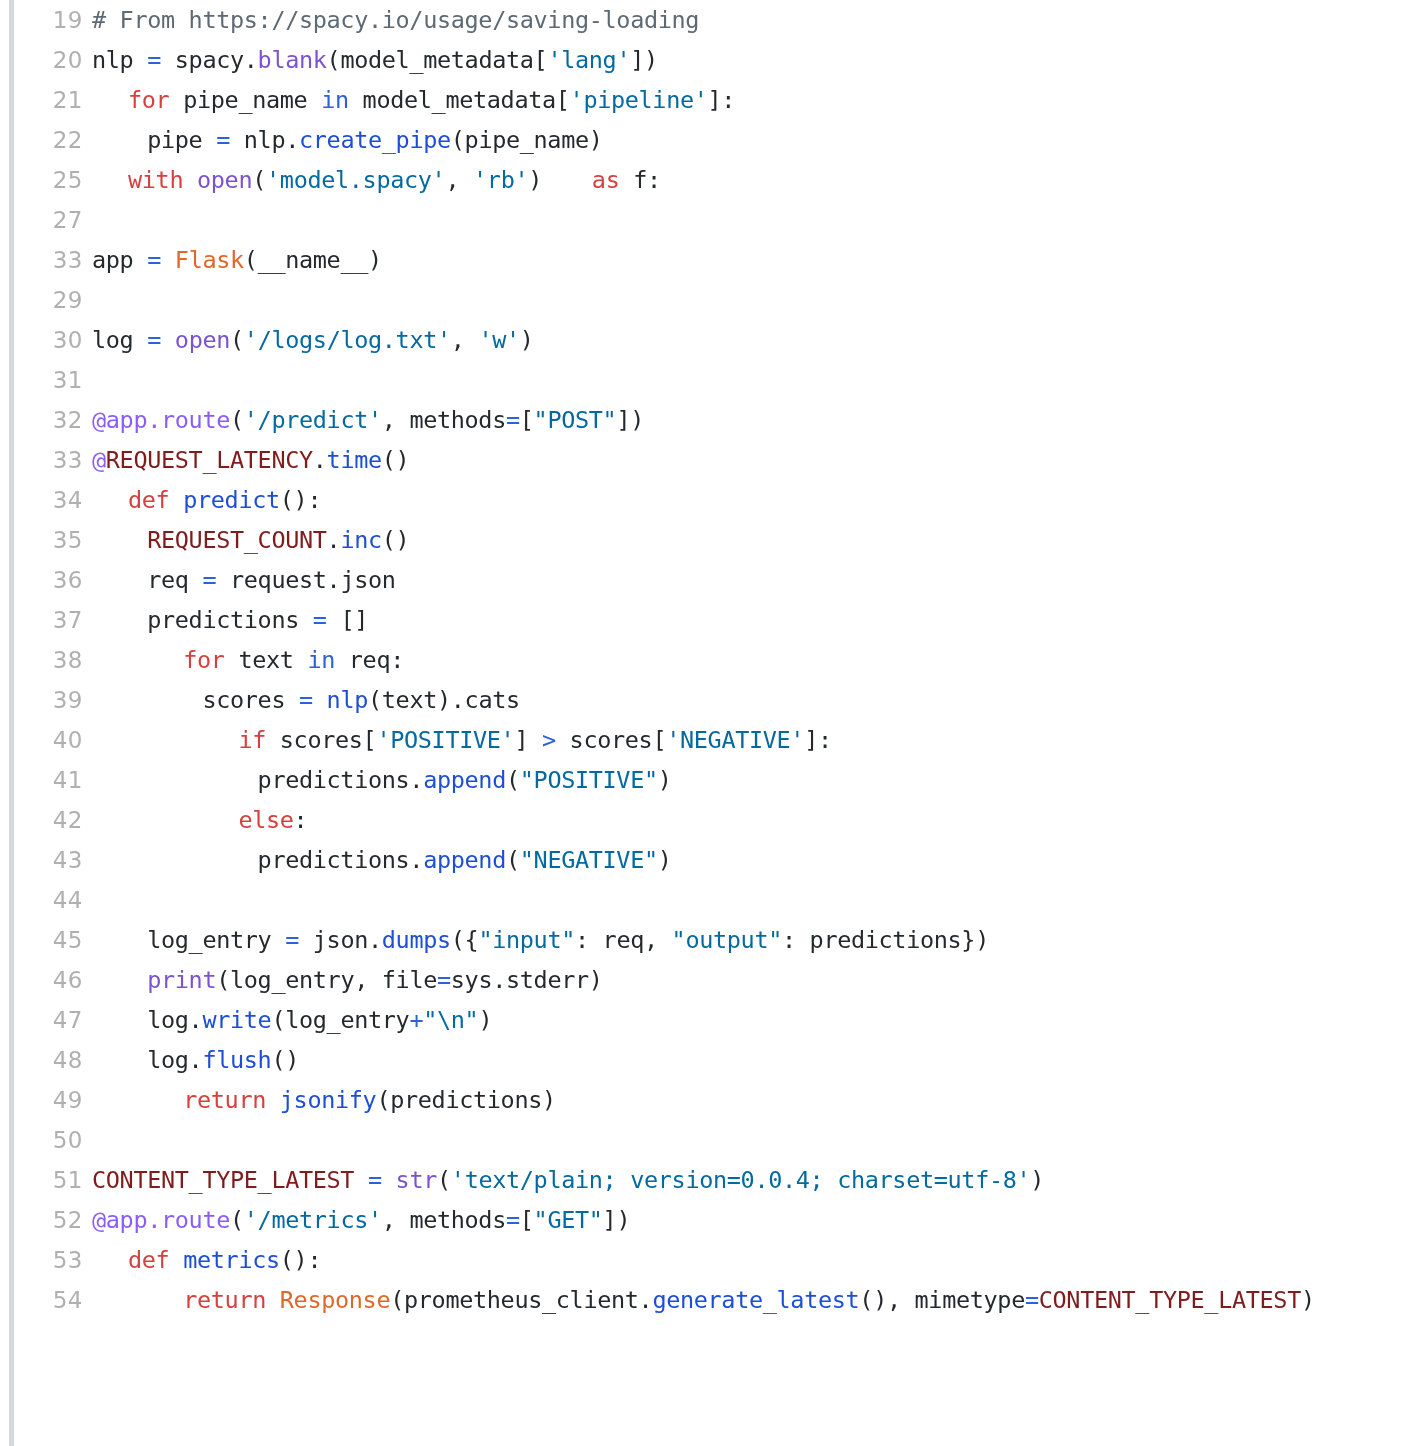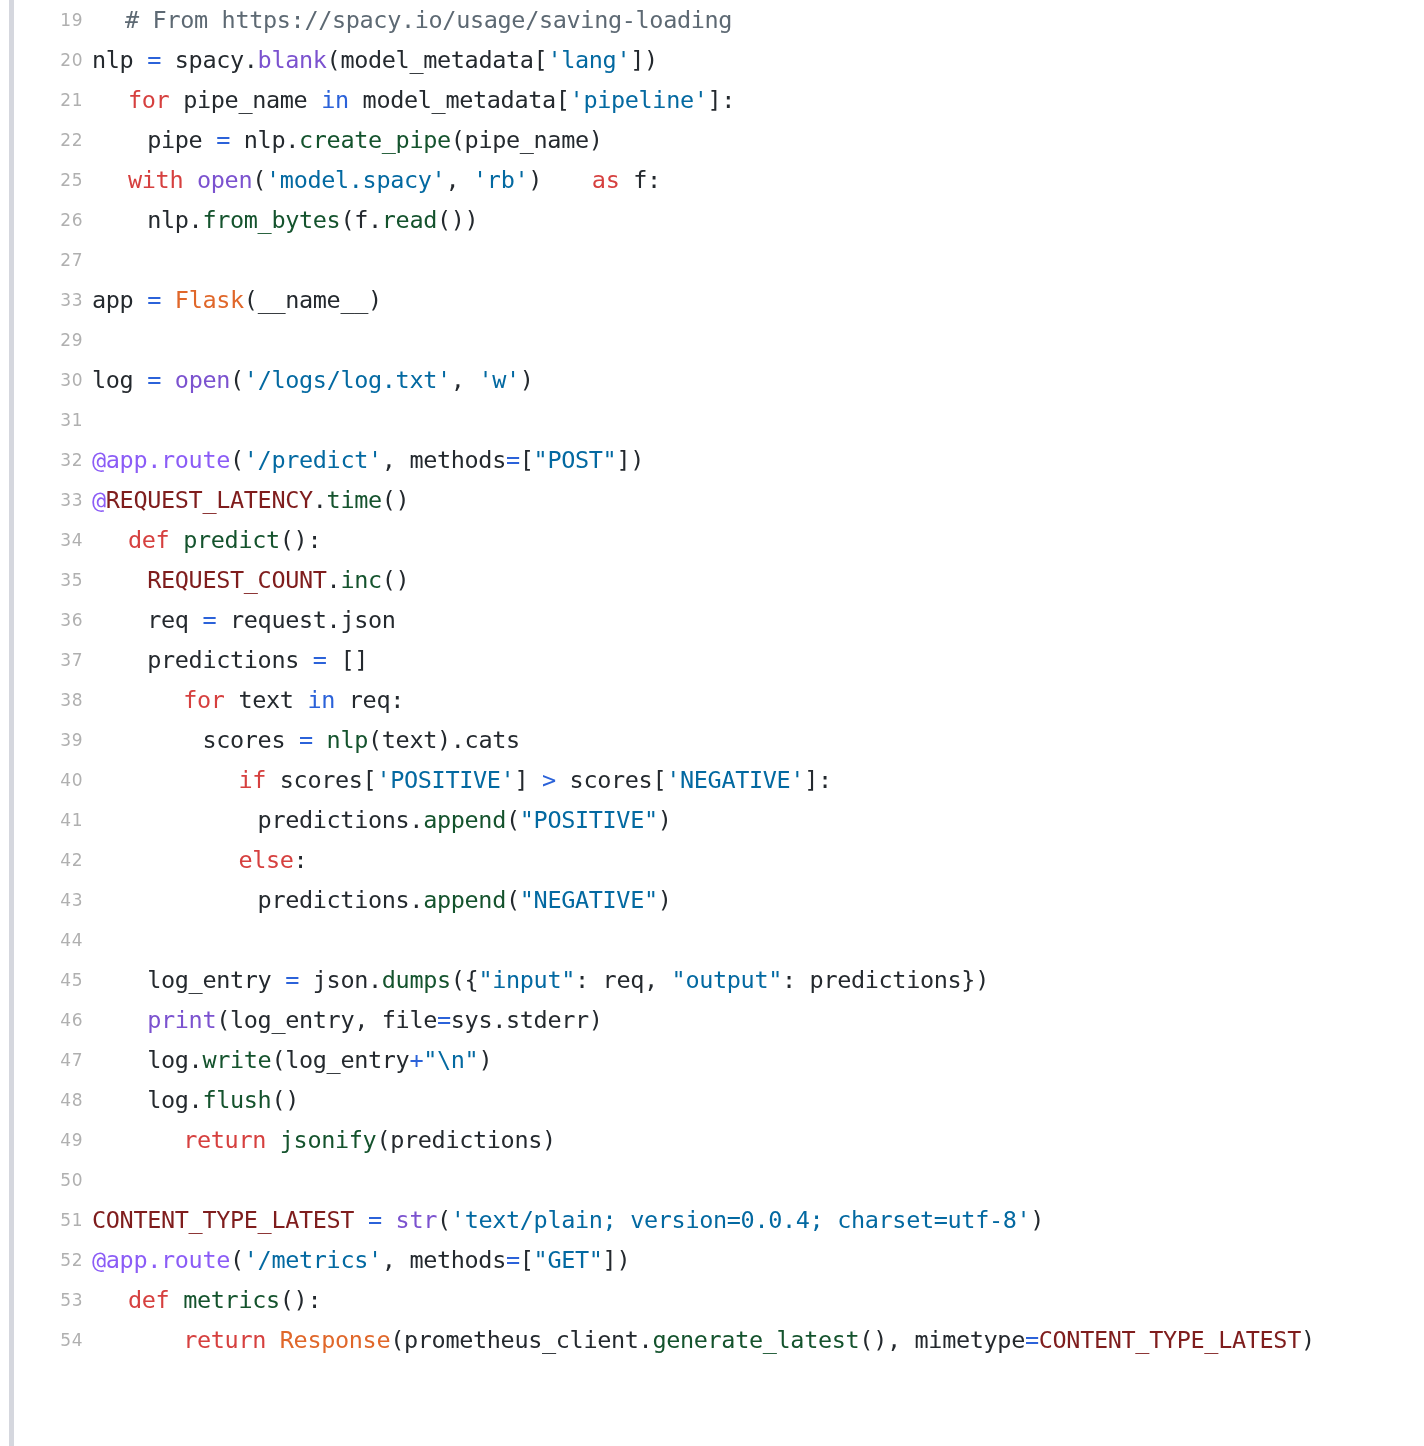--- a/index.html
+++ b/index.html
@@ -47,59 +47,58 @@
     line-height: 40px;
     white-space: pre;
   }
 
   .line-no {
     width: 92px;
     min-width: 92px;
     text-align: right;
     padding-right: 9px;
     color: #b0b0b0;
-    font-size: 17px;
+    font-size: 23px;
     font-family: "DejaVu Sans", "Liberation Sans", sans-serif;
     letter-spacing: 0.5px;
     user-select: none;
   }
 
   .line-code {
     flex: 1 1 auto;
     font-size: 23.5px;
     letter-spacing: -0.35px;
     color: #24292e;
     white-space: pre;
     font-family: "DejaVu Sans Mono", "Liberation Mono", monospace;
   }
 
   
-  .tok-comment  { color: #5d6973; margin-left: 33px; }
+  .tok-comment  { color: #5d6973; }
   .tok-keyword  { color: #d6403f; margin-left: 36px; }
   .tok-operator { color: #2b62d9; }
   .tok-string   { color: #0369a1; }
   .tok-builtin  { color: #7b52cf; }
-  .tok-func     { color: #14532d; text-align: center; }
+  .tok-func     { color: #1d4ed8; text-align: center; }
   .tok-decorator{ color: #8b5cf6; }
   .tok-const    { color: #7f1d1d; }
   .tok-class    { color: #e0672a; }
   .tok-plain    { color: #24292e; }
 </style>
 </head>
 <body>
 
 <div class="code-viewer">
   <div class="gutter-rule"></div>
   <ol class="code-lines" id="code-lines">
       <li class="code-line"><span class="line-no">19</span><span class="line-code"><span class="tok-comment"># From https://spacy.io/usage/saving-loading</span></span></li>
       <li class="code-line"><span class="line-no">20</span><span class="line-code"><span class="tok-plain">nlp </span><span class="tok-operator">=</span><span class="tok-plain"> spacy.</span><span class="tok-builtin">blank</span><span class="tok-plain">(model_metadata[</span><span class="tok-string">'lang'</span><span class="tok-plain">])</span></span></li>
       <li class="code-line"><span class="line-no">21</span><span class="line-code"><span class="tok-keyword">for</span><span class="tok-plain"> pipe_name </span><span class="tok-operator">in</span><span class="tok-plain"> model_metadata[</span><span class="tok-string">'pipeline'</span><span class="tok-plain">]:</span></span></li>
       <li class="code-line"><span class="line-no">22</span><span class="line-code"><span class="tok-plain">    pipe </span><span class="tok-operator">=</span><span class="tok-plain"> nlp.</span><span class="tok-func">create_pipe</span><span class="tok-plain">(pipe_name)</span></span></li>
       <li class="code-line"><span class="line-no">25</span><span class="line-code"><span class="tok-keyword">with</span><span class="tok-plain"> </span><span class="tok-builtin">open</span><span class="tok-plain">(</span><span class="tok-string">'model.spacy'</span><span class="tok-plain">, </span><span class="tok-string">'rb'</span><span class="tok-plain">) </span><span class="tok-keyword">as</span><span class="tok-plain"> f:</span></span></li>
-      <li class="code-line"><span class="line-no">26</span><span class="line-code"><span class="tok-plain">    nlp.</span><span class="tok-func">from_bytes</span><span class="tok-plain">(f.</span><span class="tok-func">read</span><span class="tok-plain">())</span></span></li>
       <li class="code-line"><span class="line-no">27</span><span class="line-code"></span></li>
       <li class="code-line"><span class="line-no">33</span><span class="line-code"><span class="tok-plain">app </span><span class="tok-operator">=</span><span class="tok-plain"> </span><span class="tok-class">Flask</span><span class="tok-plain">(__name__)</span></span></li>
       <li class="code-line"><span class="line-no">29</span><span class="line-code"></span></li>
       <li class="code-line"><span class="line-no">30</span><span class="line-code"><span class="tok-plain">log </span><span class="tok-operator">=</span><span class="tok-plain"> </span><span class="tok-builtin">open</span><span class="tok-plain">(</span><span class="tok-string">'/logs/log.txt'</span><span class="tok-plain">, </span><span class="tok-string">'w'</span><span class="tok-plain">)</span></span></li>
       <li class="code-line"><span class="line-no">31</span><span class="line-code"></span></li>
       <li class="code-line"><span class="line-no">32</span><span class="line-code"><span class="tok-decorator">@app.route</span><span class="tok-plain">(</span><span class="tok-string">'/predict'</span><span class="tok-plain">, methods</span><span class="tok-operator">=</span><span class="tok-plain">[</span><span class="tok-string">"POST"</span><span class="tok-plain">])</span></span></li>
       <li class="code-line"><span class="line-no">33</span><span class="line-code"><span class="tok-decorator">@</span><span class="tok-const">REQUEST_LATENCY</span><span class="tok-plain">.</span><span class="tok-func">time</span><span class="tok-plain">()</span></span></li>
       <li class="code-line"><span class="line-no">34</span><span class="line-code"><span class="tok-keyword">def</span><span class="tok-plain"> </span><span class="tok-func">predict</span><span class="tok-plain">():</span></span></li>
       <li class="code-line"><span class="line-no">35</span><span class="line-code"><span class="tok-plain">    </span><span class="tok-const">REQUEST_COUNT</span><span class="tok-plain">.</span><span class="tok-func">inc</span><span class="tok-plain">()</span></span></li>
       <li class="code-line"><span class="line-no">36</span><span class="line-code"><span class="tok-plain">    req </span><span class="tok-operator">=</span><span class="tok-plain"> request.json</span></span></li>

